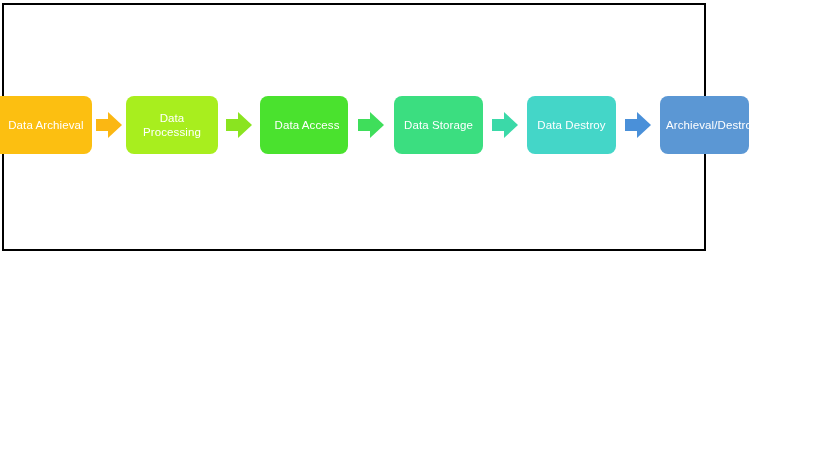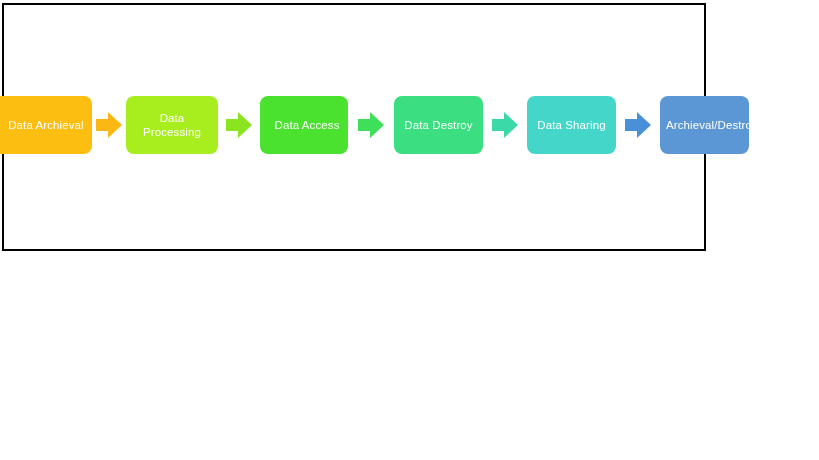--- a/index.html
+++ b/index.html
@@ -117,30 +117,30 @@
   <div class="stage-box" style="width:88px; background:#4AE22E; margin-left:8px;padding-left:12px;">
     <span class="stage-label">Data Access</span>
   </div>
 
   <div class="arrow" style="color:#3FDE5B; margin-left:10px;">
     <span class="tail"></span>
     <span class="head"></span>
   </div>
 
   <div class="stage-box" style="width:89px; background:#3BDE80; margin-left:10px;">
-    <span class="stage-label">Data Destroy</span>
+    <span class="stage-label">Data Storage</span>
   </div>
 
   <div class="arrow" style="color:#3BD9A8; margin-left:9px;">
     <span class="tail"></span>
     <span class="head"></span>
   </div>
 
   <div class="stage-box" style="width:89px; background:#44D6C8; margin-left:9px;">
-    <span class="stage-label">Data Sharing</span>
+    <span class="stage-label">Data Destroy</span>
   </div>
 
   <div class="arrow" style="color:#4A90D9; margin-left:9px;">
     <span class="tail"></span>
     <span class="head"></span>
   </div>
 
   <div class="stage-box" style="width:89px; background:#5B97D4; margin-left:9px;">
     <span class="stage-label">Archieval/Destroy</span>
   </div>

